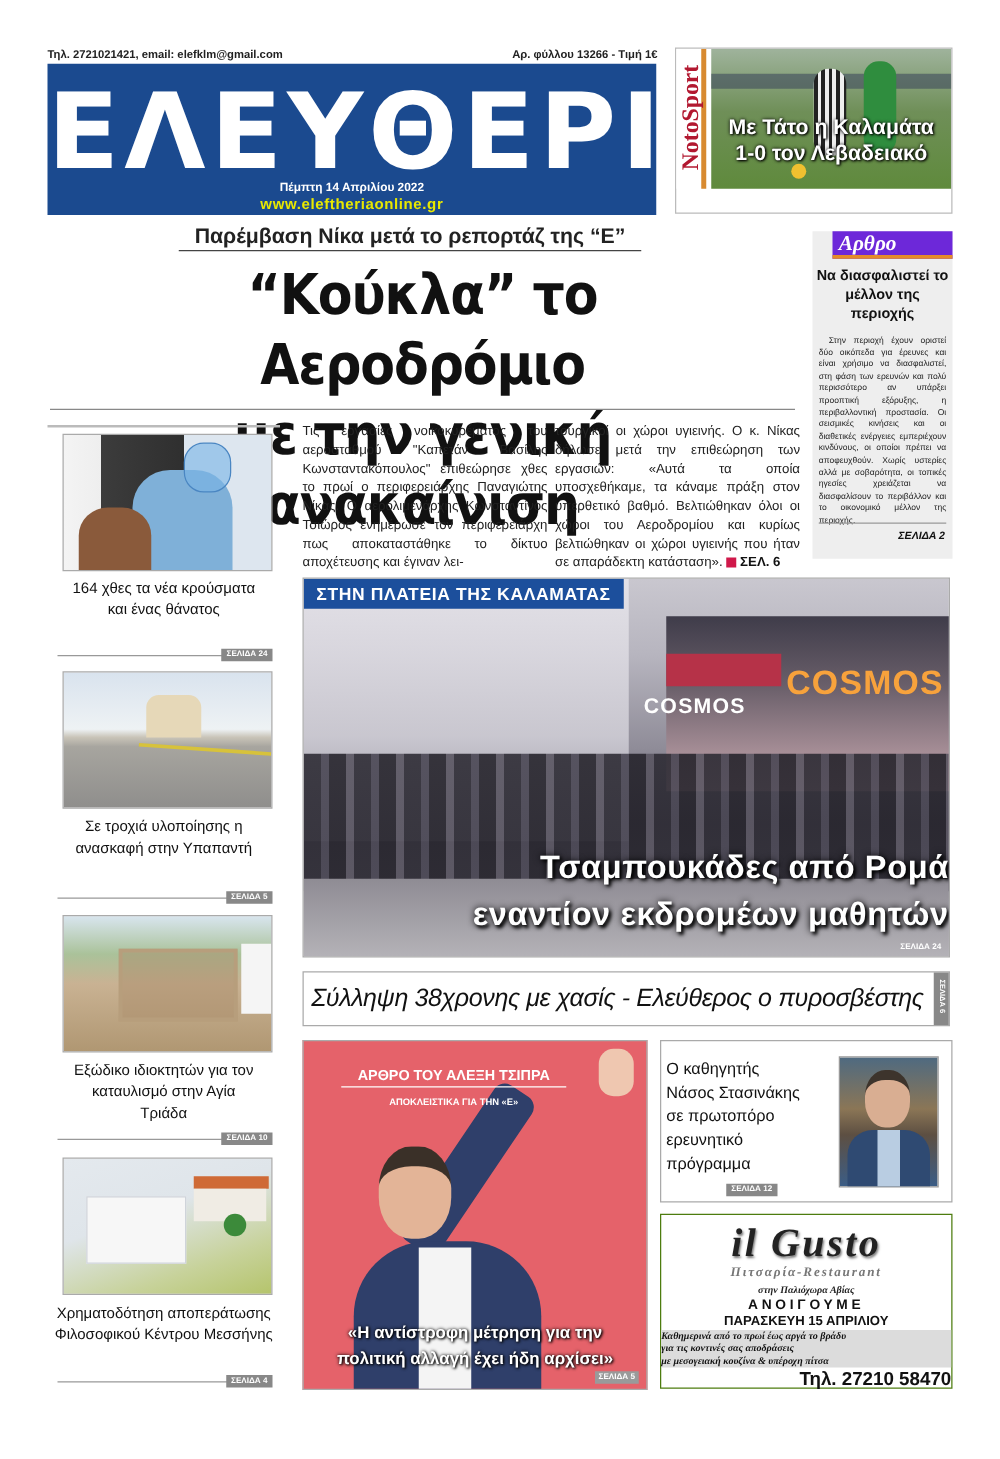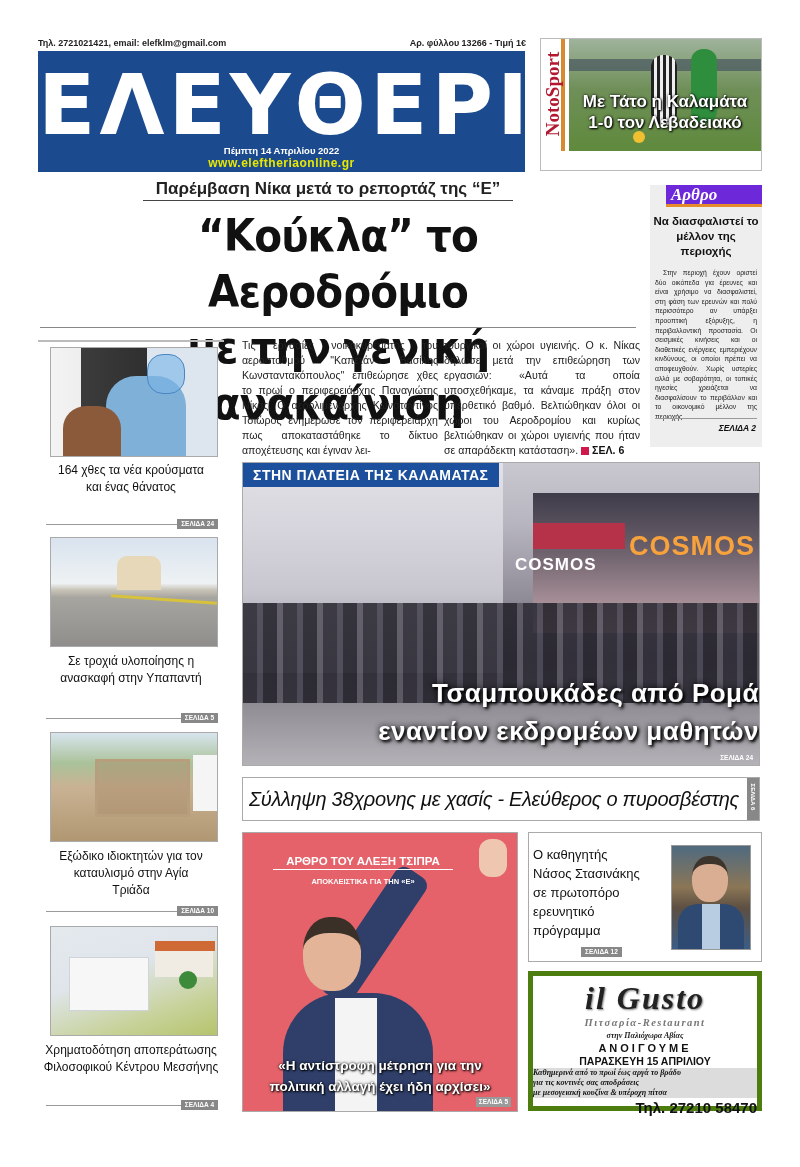--- a/index.html
+++ b/index.html
@@ -128,21 +128,21 @@
   .prof { left: 528px; top: 832px; width: 234px; height: 130px; border: 1px solid #aaa; background: #fff; }
   .prof-text { position: absolute; left: 4px; top: 12px; width: 130px; text-align: left; font-size: 13px; line-height: 19px; color: #111; }
   .prof-photo { position: absolute; left: 142px; top: 12px; width: 80px; height: 105px; border: 1px solid #999;
       background: linear-gradient(180deg, #4f6a80 0%, #8b7656 40%, #5d4f42 60%, #3b5d86 100%); overflow: hidden; }
   .prof-face { position: absolute; left: 20px; top: 10px; width: 36px; height: 46px; border-radius: 45%; background: #d9ae92; border-top: 8px solid #3d342c; }
   .prof-jacket { position: absolute; left: 6px; top: 58px; width: 66px; height: 50px; border-radius: 20px 20px 0 0; background: #2f4a72; }
   .prof-shirt { position: absolute; left: 30px; top: 58px; width: 18px; height: 50px; background: #b9cde2; }
   .prof-page { position: absolute; left: 52px; top: 114px; height: 10px; padding: 0 4px; background: #888; color: #fff; font-size: 6.5px; font-weight: bold; line-height: 10px; }
 
   
-  .ad { left: 528px; top: 971px; width: 234px; height: 140px; border: 5px solid #4d7c0f; background: #fff; }
+  .ad { left: 528px; top: 971px; width: 234px; height: 140px; border: 1px solid #4d7c0f; background: #fff; }
   .ad-logo { position: absolute; left: 0; right: 0; top: 4px; text-align: center; font-family: "Liberation Serif", serif; font-style: italic; font-weight: bold;
       font-size: 32px; color: #222; letter-spacing: 2px; text-shadow: 1px 1px 2px #777; }
   .ad-sub { position: absolute; left: 0; right: 0; top: 41px; text-align: center; font-family: "Liberation Serif", serif; font-style: italic; font-weight: bold; font-size: 10.5px; color: #777; letter-spacing: 1.5px; }
   .ad-loc { position: absolute; left: 0; right: 0; top: 55px; text-align: center; font-family: "Liberation Serif", serif; font-style: italic; font-weight: bold; font-size: 8px; color: #222; }
   .ad-open { position: absolute; left: 0; right: 0; top: 66px; text-align: center; font-size: 11px; font-weight: bold; letter-spacing: 3px; color: #111; }
   .ad-date { position: absolute; left: 0; right: 0; top: 79px; text-align: center; font-size: 10.5px; font-weight: bold; color: #111; }
   .ad-band { position: absolute; left: 0; right: 0; top: 92px; height: 30px; background: #dcdcdc; }
   .ad-line { position: absolute; left: 0; right: 0; text-align: left; font-family: "Liberation Serif", serif; font-style: italic; font-weight: bold; font-size: 8px; color: #111; }
   .ad-phone { position: absolute; left: 0; right: 0; top: 123px; text-align: right; font-size: 15px; font-weight: bold; color: #111; }
 </style>

